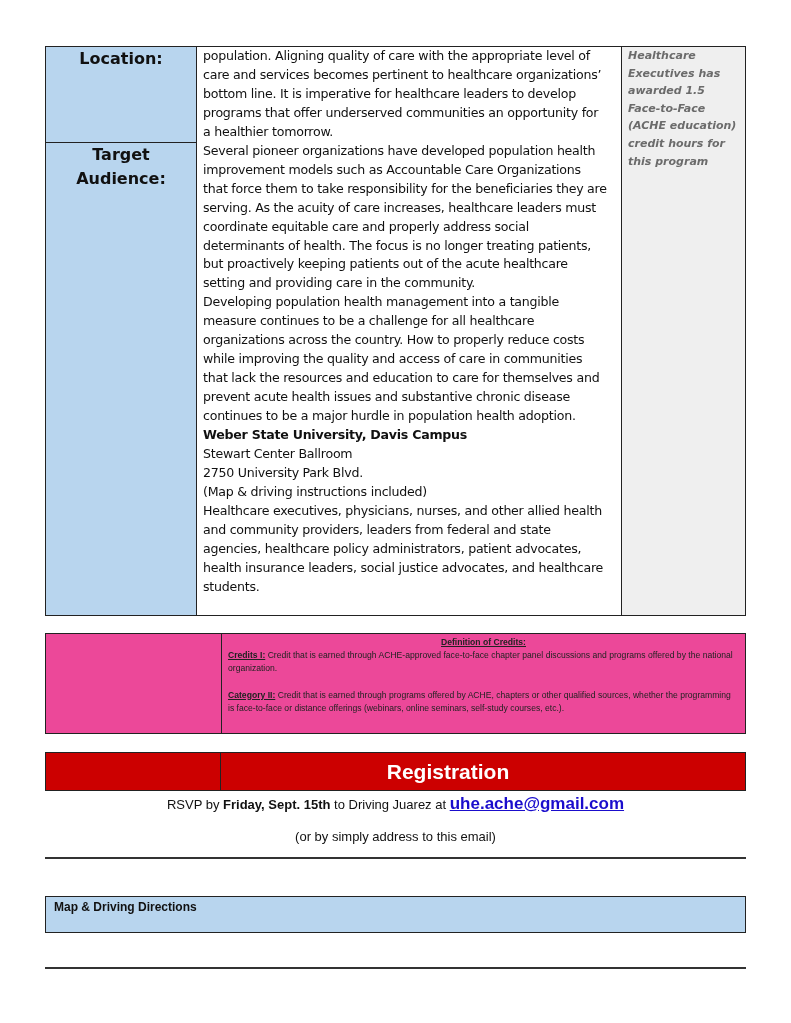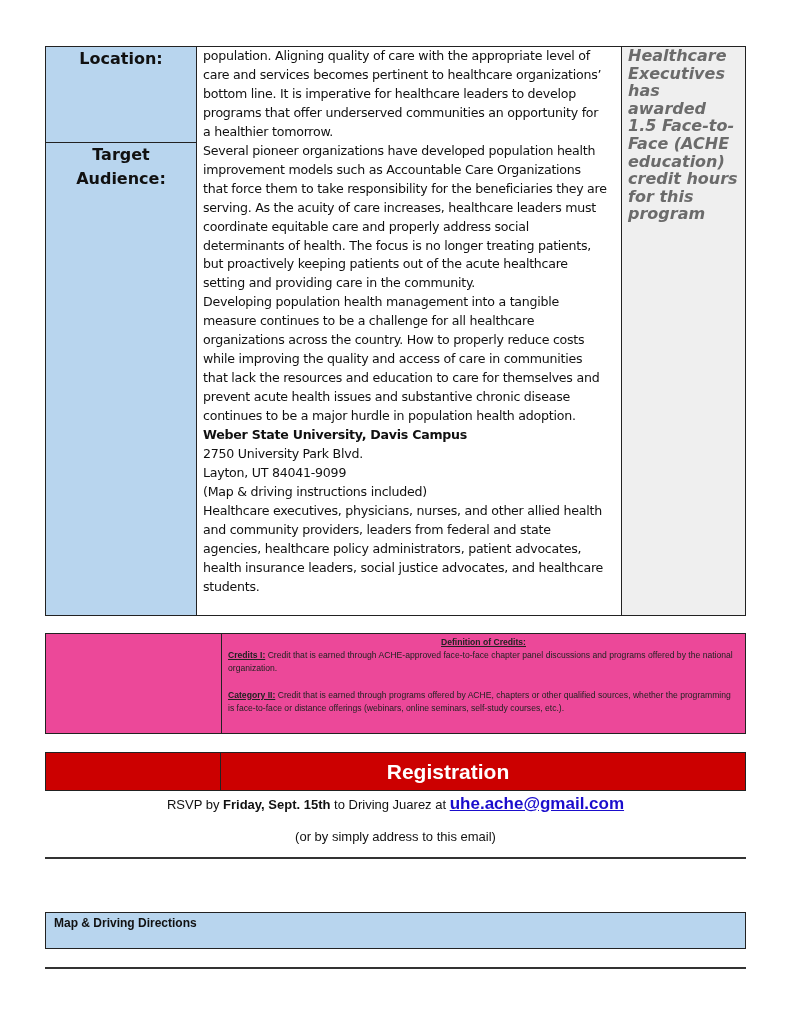--- a/index.html
+++ b/index.html
@@ -29,21 +29,21 @@
       font-family: "DejaVu Sans", sans-serif; font-size: 12.6px; line-height: 18.95px;
       letter-spacing: -0.25px; color: #111; overflow: hidden;
     }
     .content-cell p { margin: 0; }
     .content-cell .bold { font-weight: bold; }
     .note-cell {
       grid-column: 3; grid-row: 1 / span 2;
       background: #efefef;
       padding: 0 6px;
       font-family: "DejaVu Sans", sans-serif; font-style: italic; font-weight: bold;
-      font-size: 16px; line-height: 17.6px; color: #6b6b6b;
+      font-size: 11px; line-height: 17.6px; color: #6b6b6b;
     }
 
     .credits-table {
       position: absolute; left: 45px; top: 633px; width: 701px; height: 101px;
       border: 1.5px solid #222; background: #ec4899;
       display: grid; grid-template-columns: 176px 1fr;
     }
     .credits-left { border-right: 1.5px solid #222; }
     .credits-right {
       padding: 2px 6px; font-size: 8.6px; line-height: 13.2px; color: #222;
@@ -73,41 +73,41 @@
     .rsvp-line a { color: #1a0dcc; font-weight: bold; font-size: 17px; text-decoration: underline; }
     .reply-line {
       position: absolute; left: 45px; top: 829px; width: 701px; text-align: center;
       font-size: 13px; color: #111;
     }
     .hr1 { position: absolute; left: 45px; top: 857px; width: 701px; height: 1.5px; background: #333; }
 
     .map-box {
       position: absolute; left: 45px; top: 896px; width: 701px; height: 37px;
       background: #b8d5ee; border: 1.5px solid #222;
-      padding: 3px 8px; font-weight: bold; font-size: 12px; color: #111; margin-top: 16px;
+      padding: 3px 8px; font-weight: bold; font-size: 12px; color: #111;
     }
     .hr2 { position: absolute; left: 45px; top: 967px; width: 701px; height: 1.5px; background: #333; }
   </style>
 </head>
 <body>
 
 <div class="main-table">
   <div class="label-cell label-location">
     <span>Location:</span>
   </div>
   <div class="label-cell label-audience">
     <span><span>Target</span><br><span>Audience:</span></span>
   </div>
   <div class="content-cell">
     <p>population. Aligning quality of care with the appropriate level of care and services becomes pertinent to healthcare organizations’ bottom line. It is imperative for healthcare leaders to develop programs that offer underserved communities an opportunity for a healthier tomorrow.</p>
     <p>Several pioneer organizations have developed population health improvement models such as Accountable Care Organizations that force them to take responsibility for the beneficiaries they are serving. As the acuity of care increases, healthcare leaders must coordinate equitable care and properly address social determinants of health. The focus is no longer treating patients, but proactively keeping patients out of the acute healthcare setting and providing care in the community.</p>
     <p>Developing population health management into a tangible measure continues to be a challenge for all healthcare organizations across the country. How to properly reduce costs while improving the quality and access of care in communities that lack the resources and education to care for themselves and prevent acute health issues and substantive chronic disease continues to be a major hurdle in population health adoption.</p>
     <p class="bold">Weber State University, Davis Campus</p>
+    <p>Stewart Center Ballroom</p>
     <p>2750  University Park Blvd.</p>
-    <p>Layton, UT 84041-9099</p>
     <p>(Map &amp; driving instructions included)</p>
     <p>Healthcare executives, physicians, nurses, and other allied health and community providers, leaders from federal and state agencies, healthcare policy administrators, patient advocates, health insurance leaders, social justice advocates, and healthcare students.</p>
   </div>
   <div class="note-cell">Healthcare Executives has awarded 1.5 Face-to-Face (ACHE education) credit hours for this program</div>
 </div>
 
 <div class="credits-table">
   <div class="credits-left"></div>
   <div class="credits-right">
     <div class="credits-title">Definition of Credits:</div>

